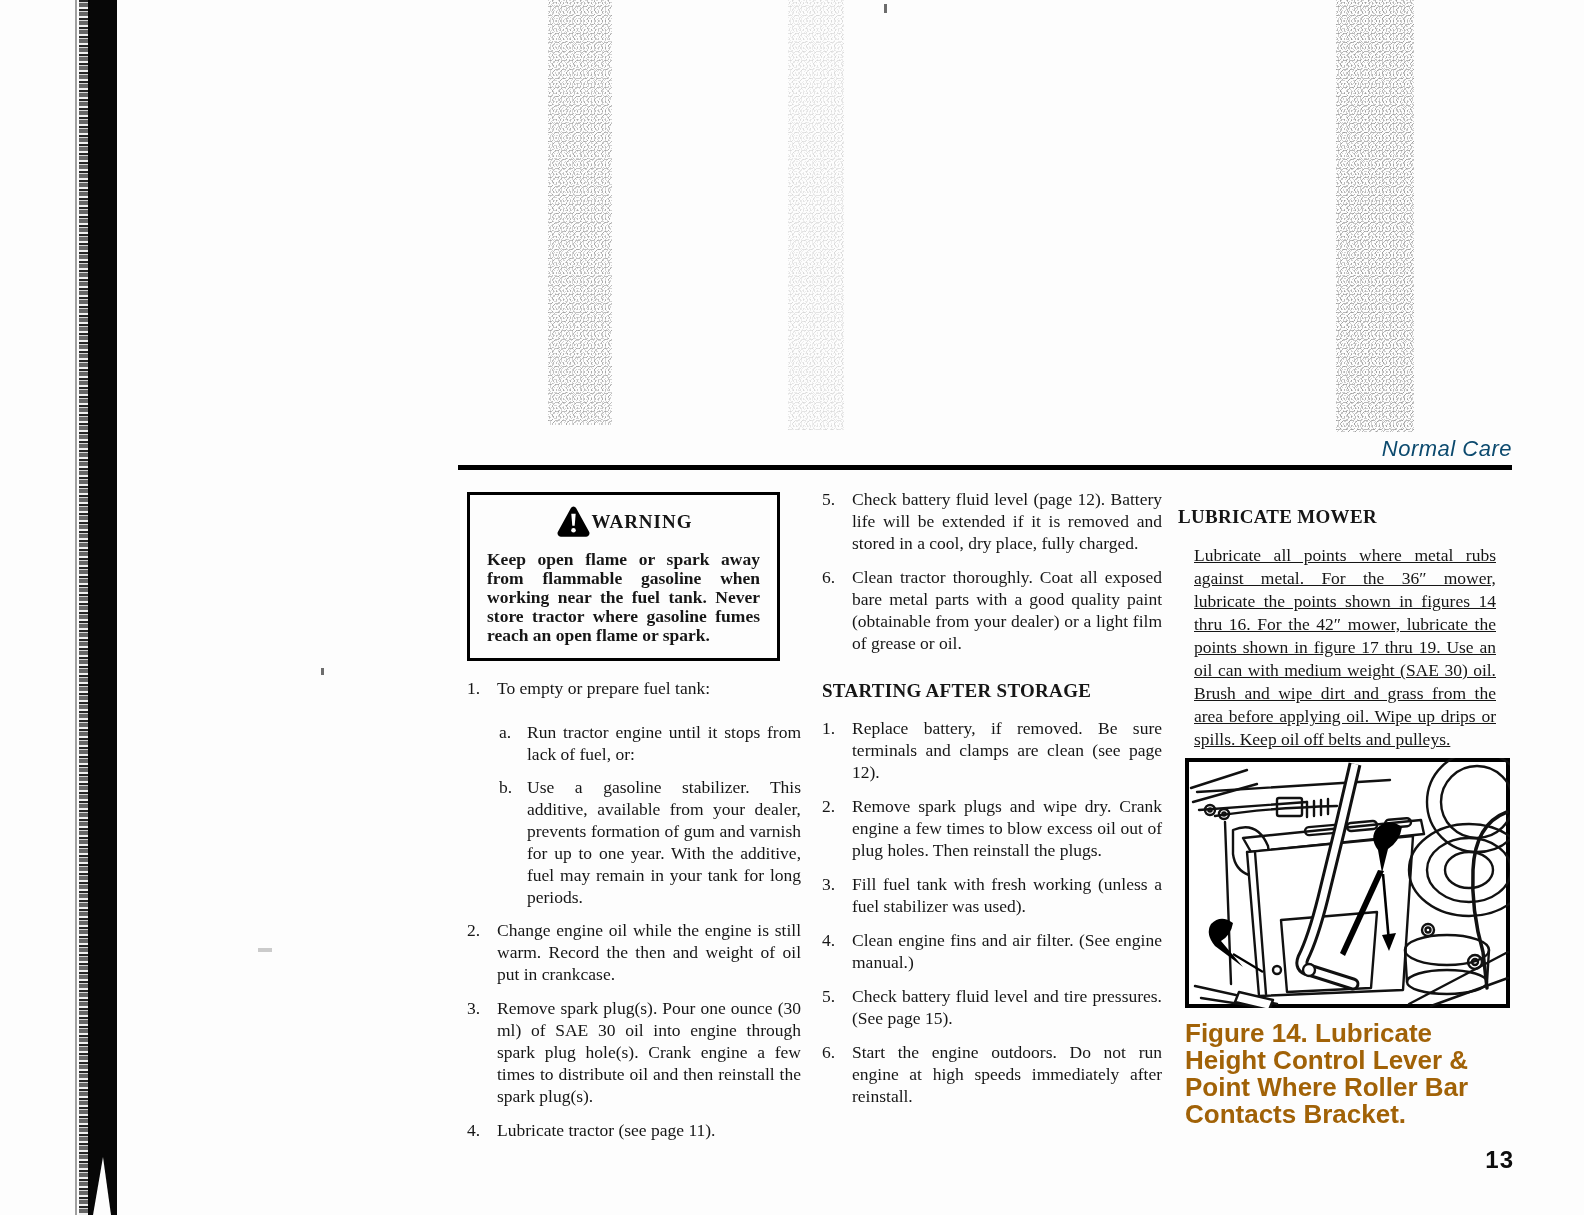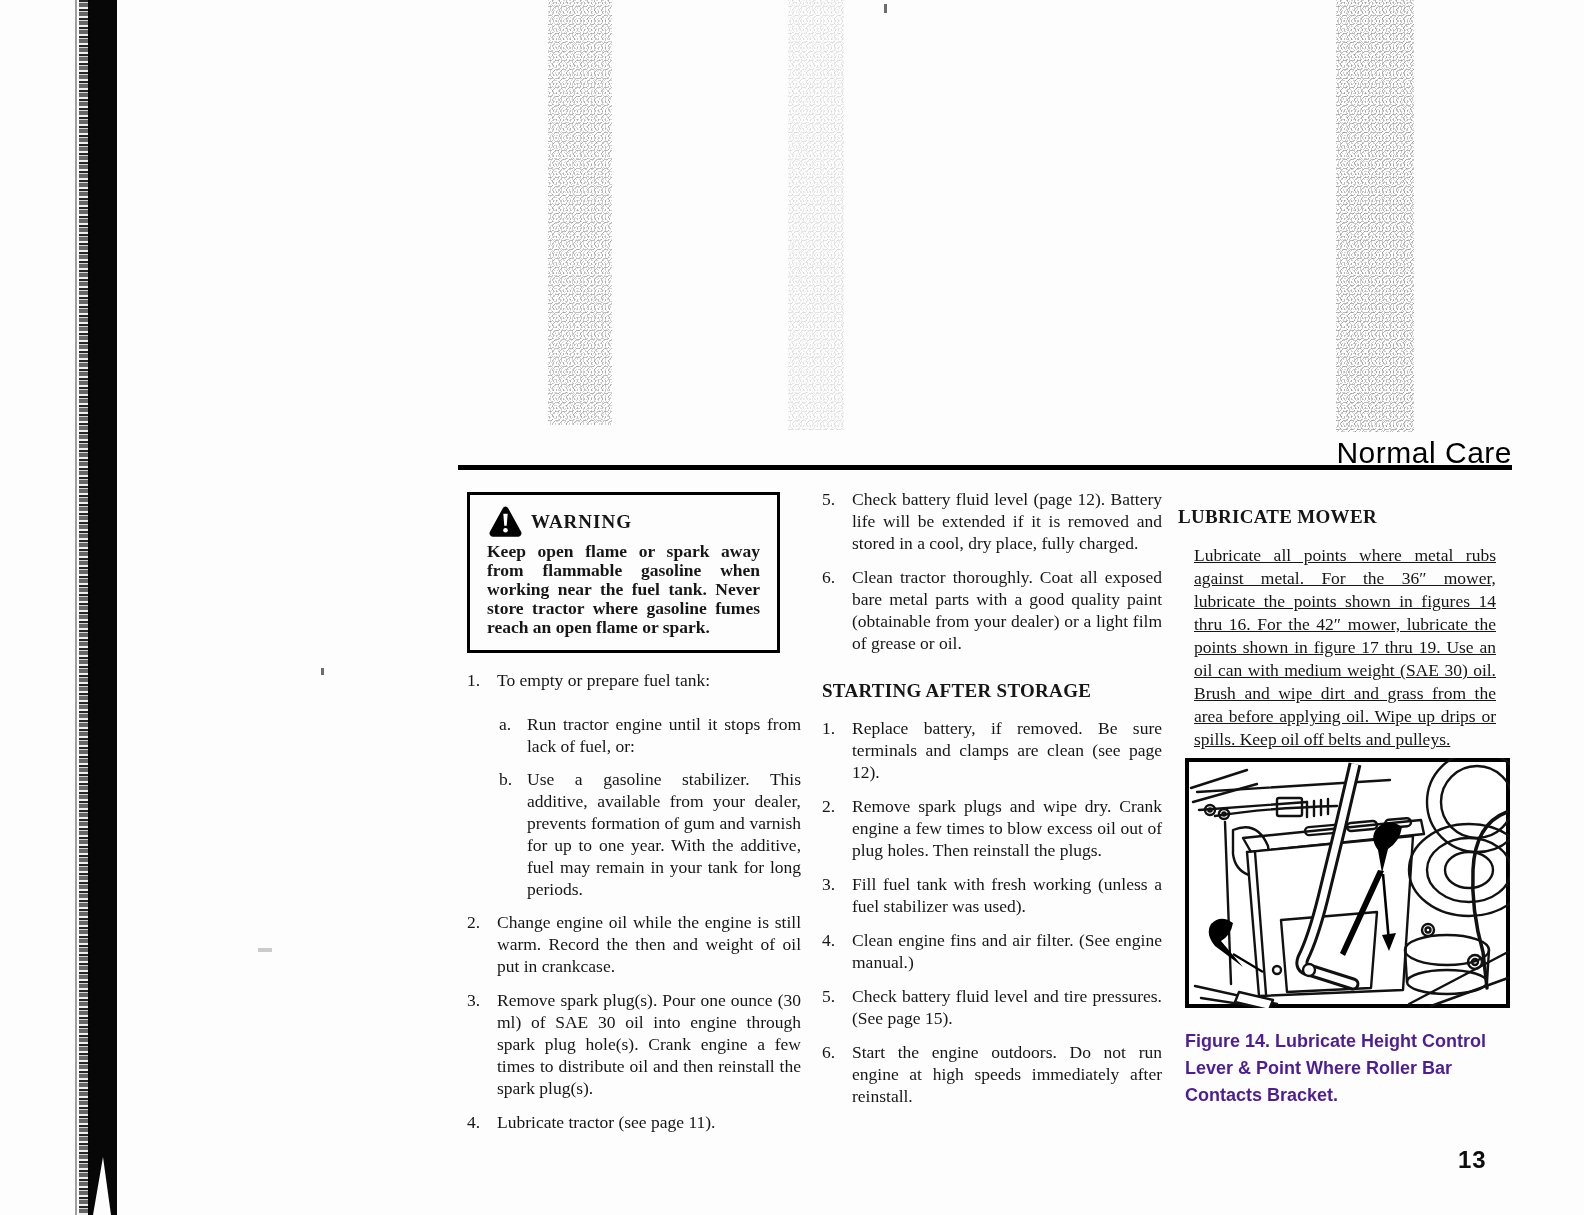--- a/index.html
+++ b/index.html
@@ -32,58 +32,58 @@
   .noise.n2 { left:788px;  width:56px; height:430px; opacity:.22; }
   .noise.n3 { left:1336px; width:78px; height:432px; opacity:.6; }
   .speck { position:absolute; background:#6d6d6d; }
   .s1 { left:884px;  top:4px;   width:3px; height:9px; }
   .s2 { left:321px;  top:668px; width:3px; height:7px; }
   .s3 { left:258px;  top:948px; width:14px; height:4px; opacity:.35; }
   
   .running-head {
     position:absolute; left:1170px; top:436px; width:342px;
     text-align:right; font-family:"Liberation Sans", sans-serif;
-    font-size:30px; letter-spacing:.5px; color:#000000;
+    font-style:italic; font-size:22px; letter-spacing:.5px; color:#0c4a6e;
   }
   .rule { position:absolute; left:458px; top:465px; width:1054px; height:5px; background:#000; }
   
   .col { position:absolute; font-size:17.5px; line-height:22px; }
   .col1 { left:467px; top:492px; width:334px; }
   .col2 { left:822px; top:488px; width:340px; }
   .col3 { left:1178px; top:490px; width:334px; }
   
   .warnbox {
     width:273px; border:3px solid #000; padding:8px 17px 13px 17px;
     margin-bottom:16px; background:#fdfdfd;
   }
-  .warnhead { display:flex; align-items:center; gap:7px; margin:2px 0 4px 0; }
+  .warnhead { display:flex; align-items:center; justify-content:center; margin:2px 0 12px 0; }
   .warnhead svg { width:37px; height:33px; display:block; }
   .warntitle { font-weight:bold; font-size:19px; letter-spacing:1px; }
   .warnbody { margin:0; font-weight:bold; font-size:17.5px; line-height:19px; text-align:justify; }
   
   .li { display:flex; margin-bottom:12px; }
   .li .n { flex:none; width:30px; }
   .li .t { flex:1; text-align:justify; }
   .li.sub { margin-left:32px; margin-bottom:11px; }
   .li.sub .n { width:28px; }
   .intro { margin-bottom:10px; }
   
   .sect-head { font-weight:bold; font-size:19px; letter-spacing:.3px; margin:26px 0 15px 0; }
   .col3 .sect-head { margin:16px 0 11px 0; }
   .para { margin:16px; text-align:justify; line-height:23px;text-decoration:underline; }
   
   .fig-wrap { position:absolute; left:7px; top:268px; width:325px; }
   .fig-wrap svg { display:block; width:325px; height:250px; }
   .fig-caption {
-    margin-top:20px; font-family:"Liberation Sans", sans-serif;
-    font-weight:bold; font-size:18px; line-height:27px; color:#4c1d95;
+    margin-top:12px; font-family:"Liberation Sans", sans-serif;
+    font-weight:bold; font-size:26px; line-height:27px; color:#a16207;
   }
   
   .pagenum {
-    position:absolute; left:1458px; top:1146px; width:56px; 
+    position:absolute; left:1458px; top:1146px; width:56px; text-align:right;
     font-family:"Liberation Sans", sans-serif; font-weight:bold; font-size:24px;
     letter-spacing:1px; color:#0d0d0d;
   }
 </style>
 </head>
 <body>
 
 <div class="page">
 
   <div class="hairline"></div>

